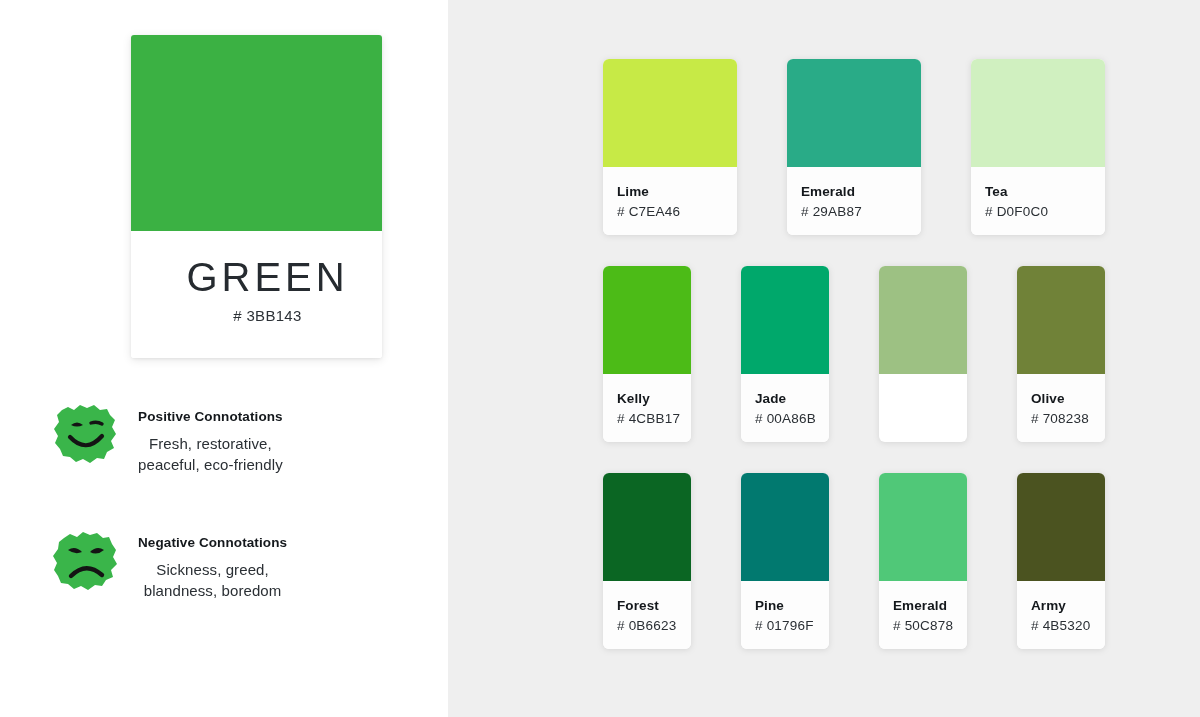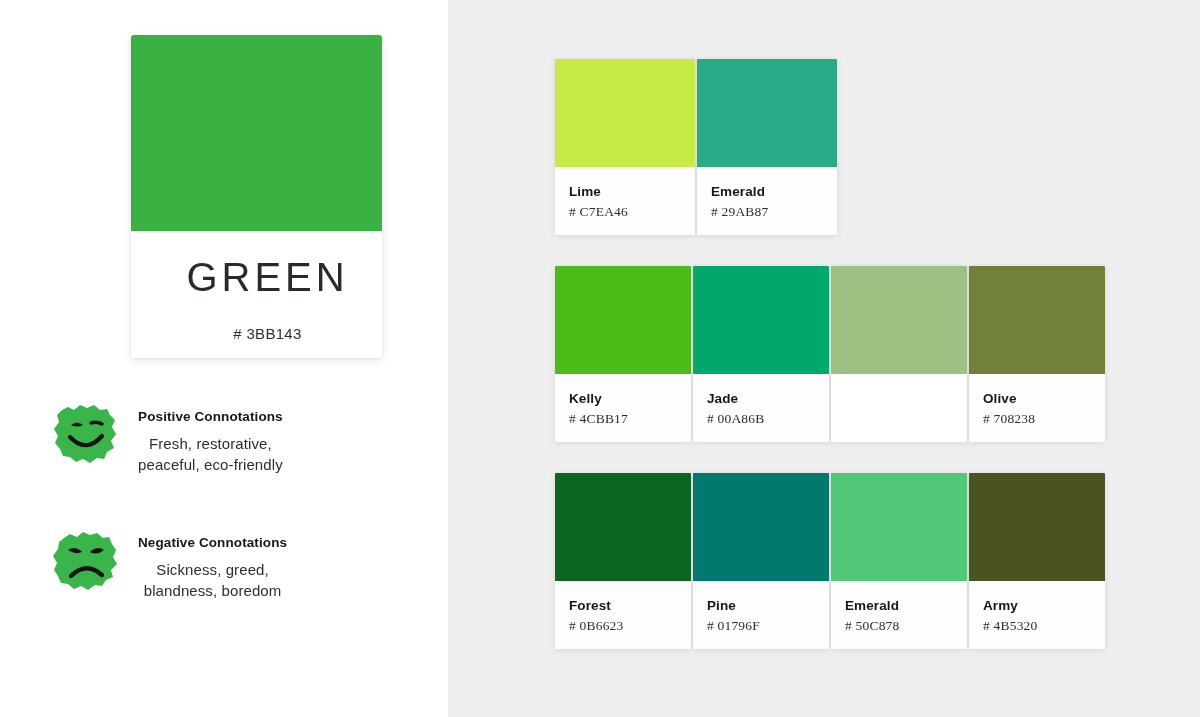--- a/index.html
+++ b/index.html
@@ -60,21 +60,21 @@
   .hero-name {
     font-size: 40px;
     font-weight: 300;
     letter-spacing: 4px;
     color: #262b30;
     line-height: 1;
     font-family: "Liberation Sans", "DejaVu Sans", sans-serif;
   }
 
   .hero-hex {
-    margin-top: 28px;
+    margin-top: 10px;
     font-size: 15px;
     font-weight: 400;
     color: #2c3136;
     letter-spacing: 0.3px;
   }
 
   
   .connotations {
     position: absolute;
     left: 52px;
@@ -133,24 +133,25 @@
   }
 
   .palette-row {
     display: flex;
     gap: 2px;
     margin-bottom: 31px;
     filter: drop-shadow(0 1px 3px rgba(0,0,0,0.10));
   }
 
   .swatch-card {
-    width: 140px;
+    width: 156px;
     background: #ffffff;
     overflow: hidden;
-    border-radius: 1px;
+    border-radius: 6px;
+    margin-left: 48px;
   }
 
   .swatch-color {
     width: 100%;
     height: 108px;
   }
 
   .swatch-meta {
     padding: 17px 0 0 14px;
     height: 68px;
@@ -164,21 +165,20 @@
     letter-spacing: 0.1px;
     line-height: 1.2;
   }
 
   .swatch-hex {
     margin-top: 4px;
     font-size: 13.5px;
     font-weight: 400;
     color: #2a2f34;
     letter-spacing: 0.2px;
-    font-family: Liberation Serif, serif;
   }
 </style>
 </head>
 <body>
 
 <div id="page">
 
   <div class="left-panel" style="background: rgb(255, 255, 255);">
 
     <div class="hero-card">
@@ -241,20 +241,27 @@
             <div class="swatch-hex"># C7EA46</div>
           </div>
         </div>
         <div class="swatch-card">
           <div class="swatch-color" style="background: rgb(41, 171, 135);"></div>
           <div class="swatch-meta">
             <div class="swatch-name">Emerald</div>
             <div class="swatch-hex"># 29AB87</div>
           </div>
         </div>
+        <div class="swatch-card">
+          <div class="swatch-color" style="background: rgb(208, 240, 192);"></div>
+          <div class="swatch-meta">
+            <div class="swatch-name">Tea</div>
+            <div class="swatch-hex"># D0F0C0</div>
+          </div>
+        </div>
       </div>
 
       <div class="palette-row">
         <div class="swatch-card">
           <div class="swatch-color" style="background: rgb(76, 187, 23);"></div>
           <div class="swatch-meta">
             <div class="swatch-name">Kelly</div>
             <div class="swatch-hex"># 4CBB17</div>
           </div>
         </div>

